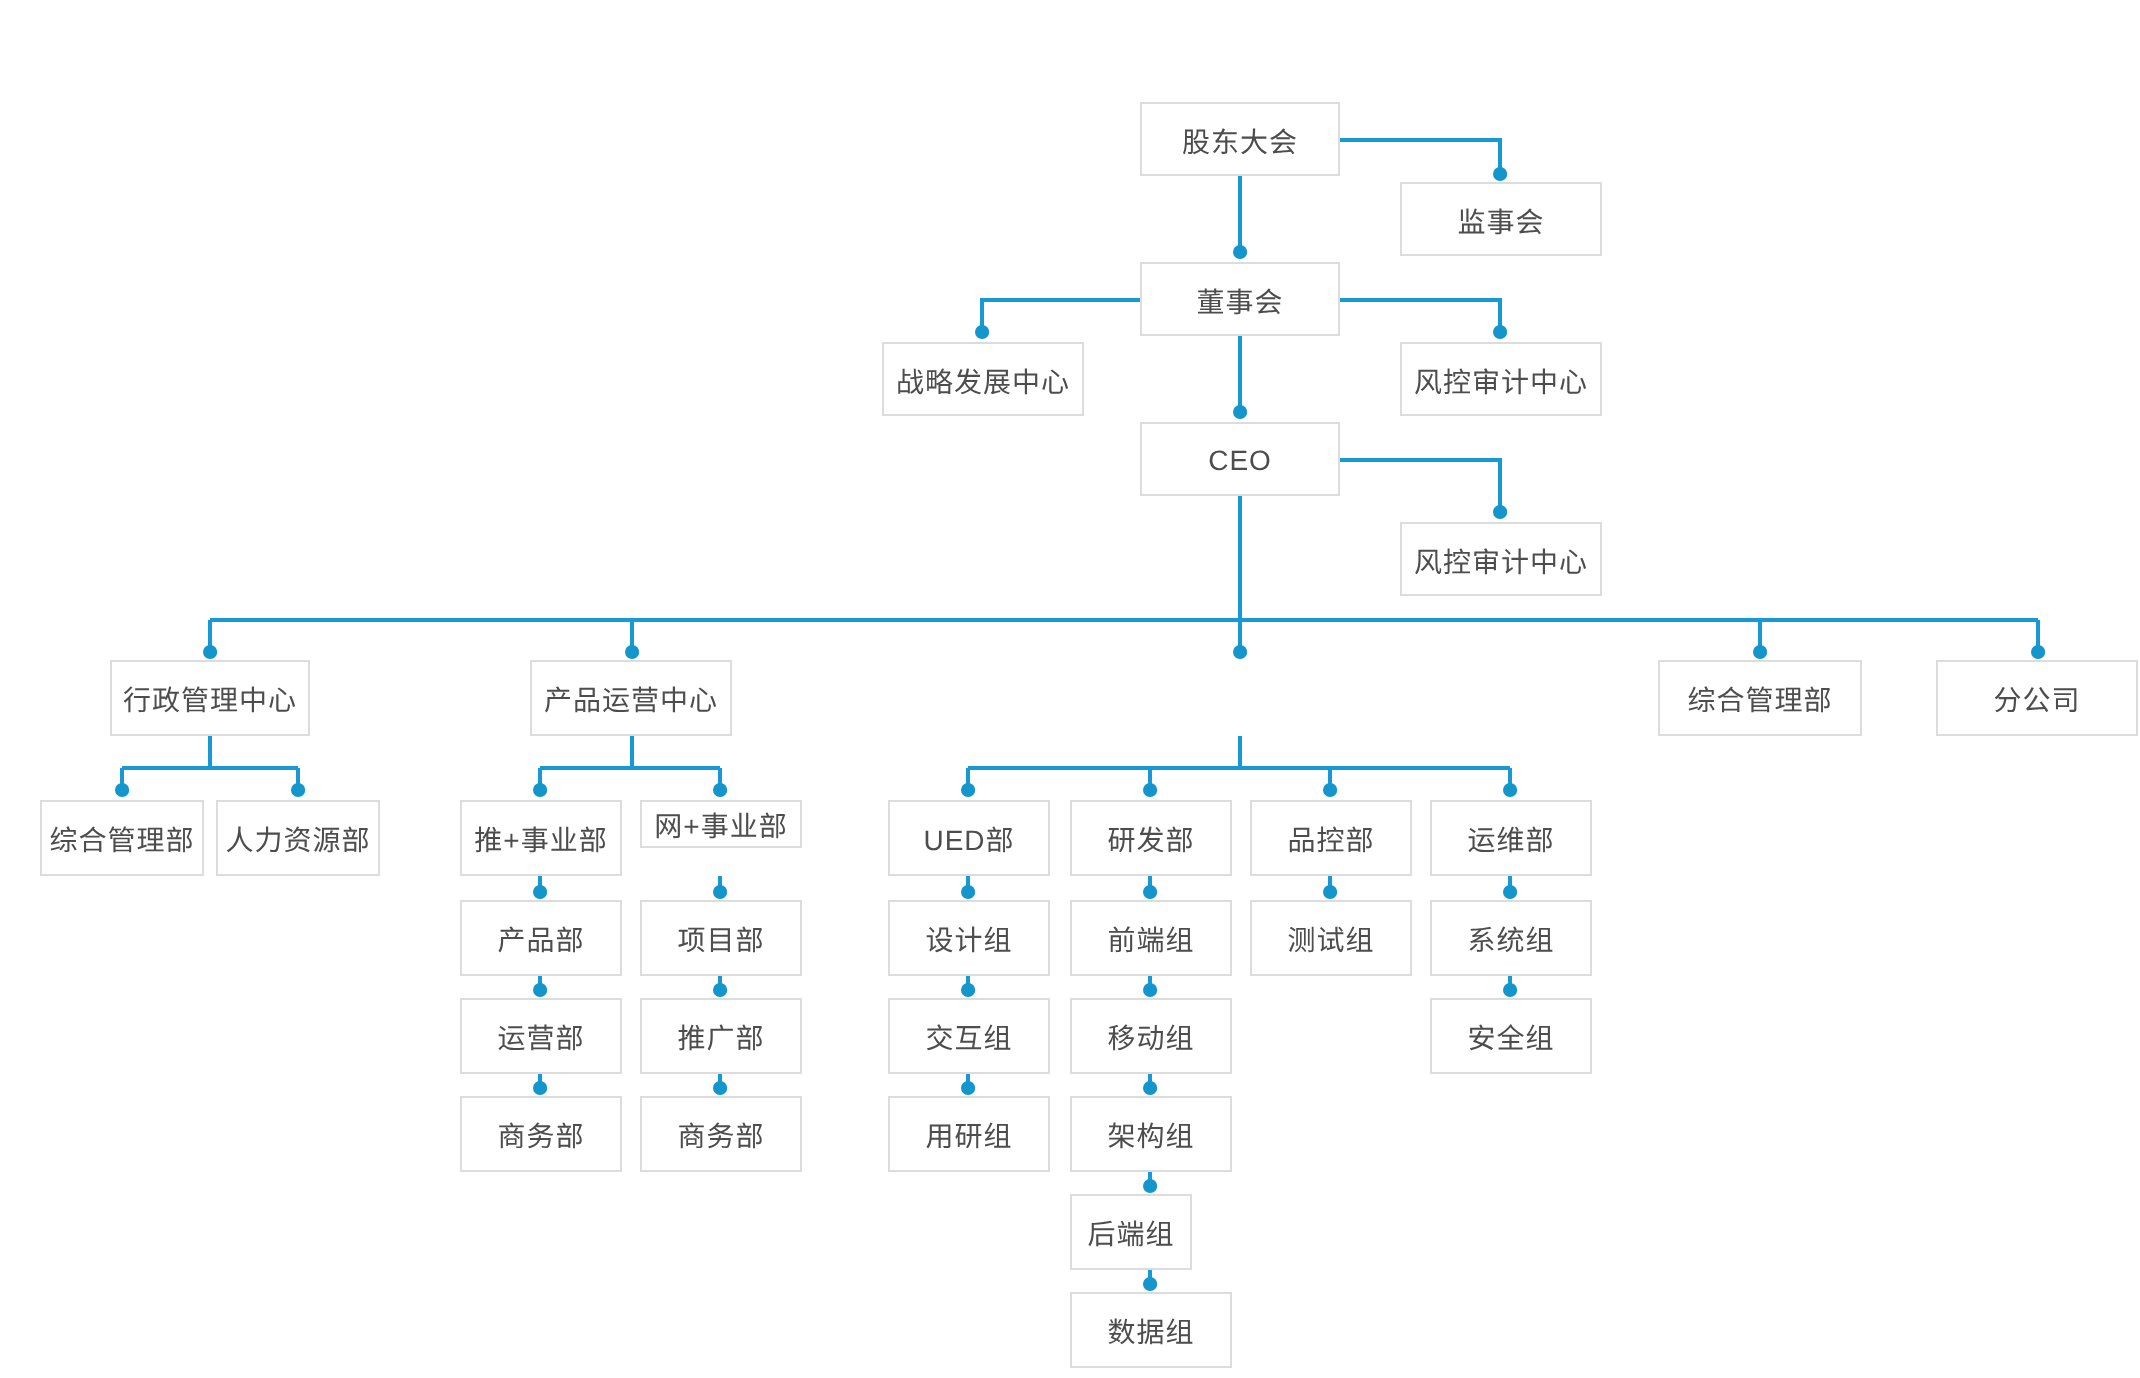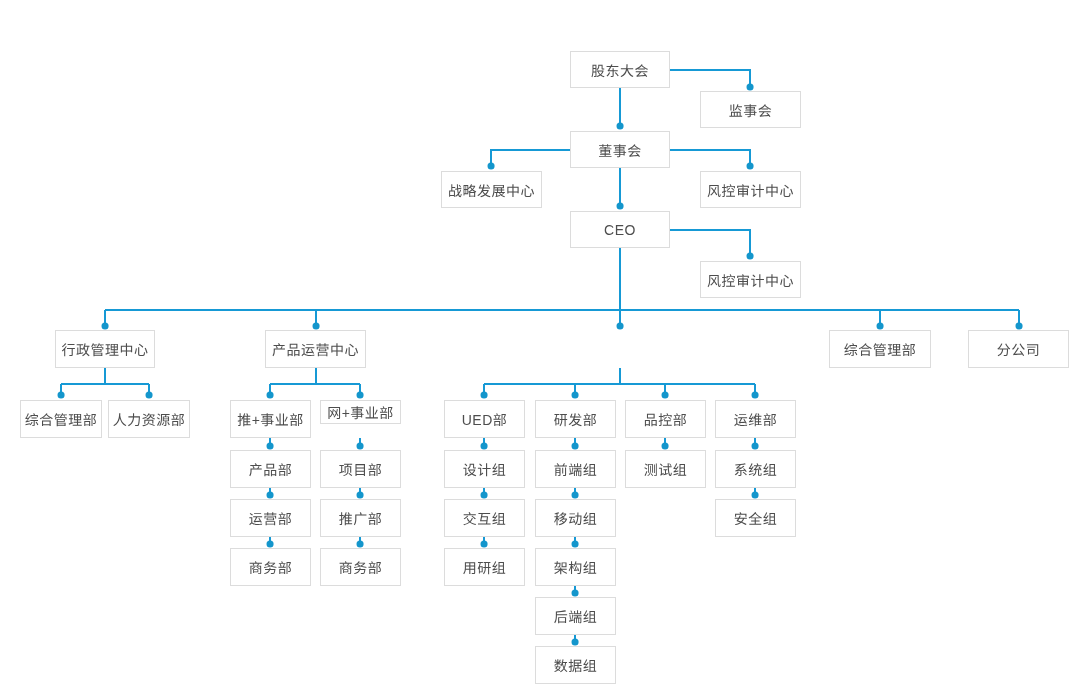--- a/index.html
+++ b/index.html
@@ -109,21 +109,21 @@
   <div class="node" style="left:625px;top:400px;width:81px;height:38px">品控部</div>
   <div class="node" style="left:715px;top:400px;width:81px;height:38px">运维部</div>
 
   <div class="node" style="left:444px;top:450px;width:81px;height:38px">设计组</div>
   <div class="node" style="left:444px;top:499px;width:81px;height:38px">交互组</div>
   <div class="node" style="left:444px;top:548px;width:81px;height:38px">用研组</div>
 
   <div class="node" style="left:535px;top:450px;width:81px;height:38px">前端组</div>
   <div class="node" style="left:535px;top:499px;width:81px;height:38px">移动组</div>
   <div class="node" style="left:535px;top:548px;width:81px;height:38px">架构组</div>
-  <div class="node" style="left:535px;top:597px;width:81px;height:38px">后端组</div>
+  <div class="node" style="left:535px;top:597px;width:61px;height:38px">后端组</div>
   <div class="node" style="left:535px;top:646px;width:81px;height:38px">数据组</div>
 
   <div class="node" style="left:625px;top:450px;width:81px;height:38px">测试组</div>
 
   <div class="node" style="left:715px;top:499px;width:81px;height:38px">安全组</div>
   <div class="node" style="left:715px;top:450px;width:81px;height:38px">系统组</div>
 
 </div>
 
 </body></html>

